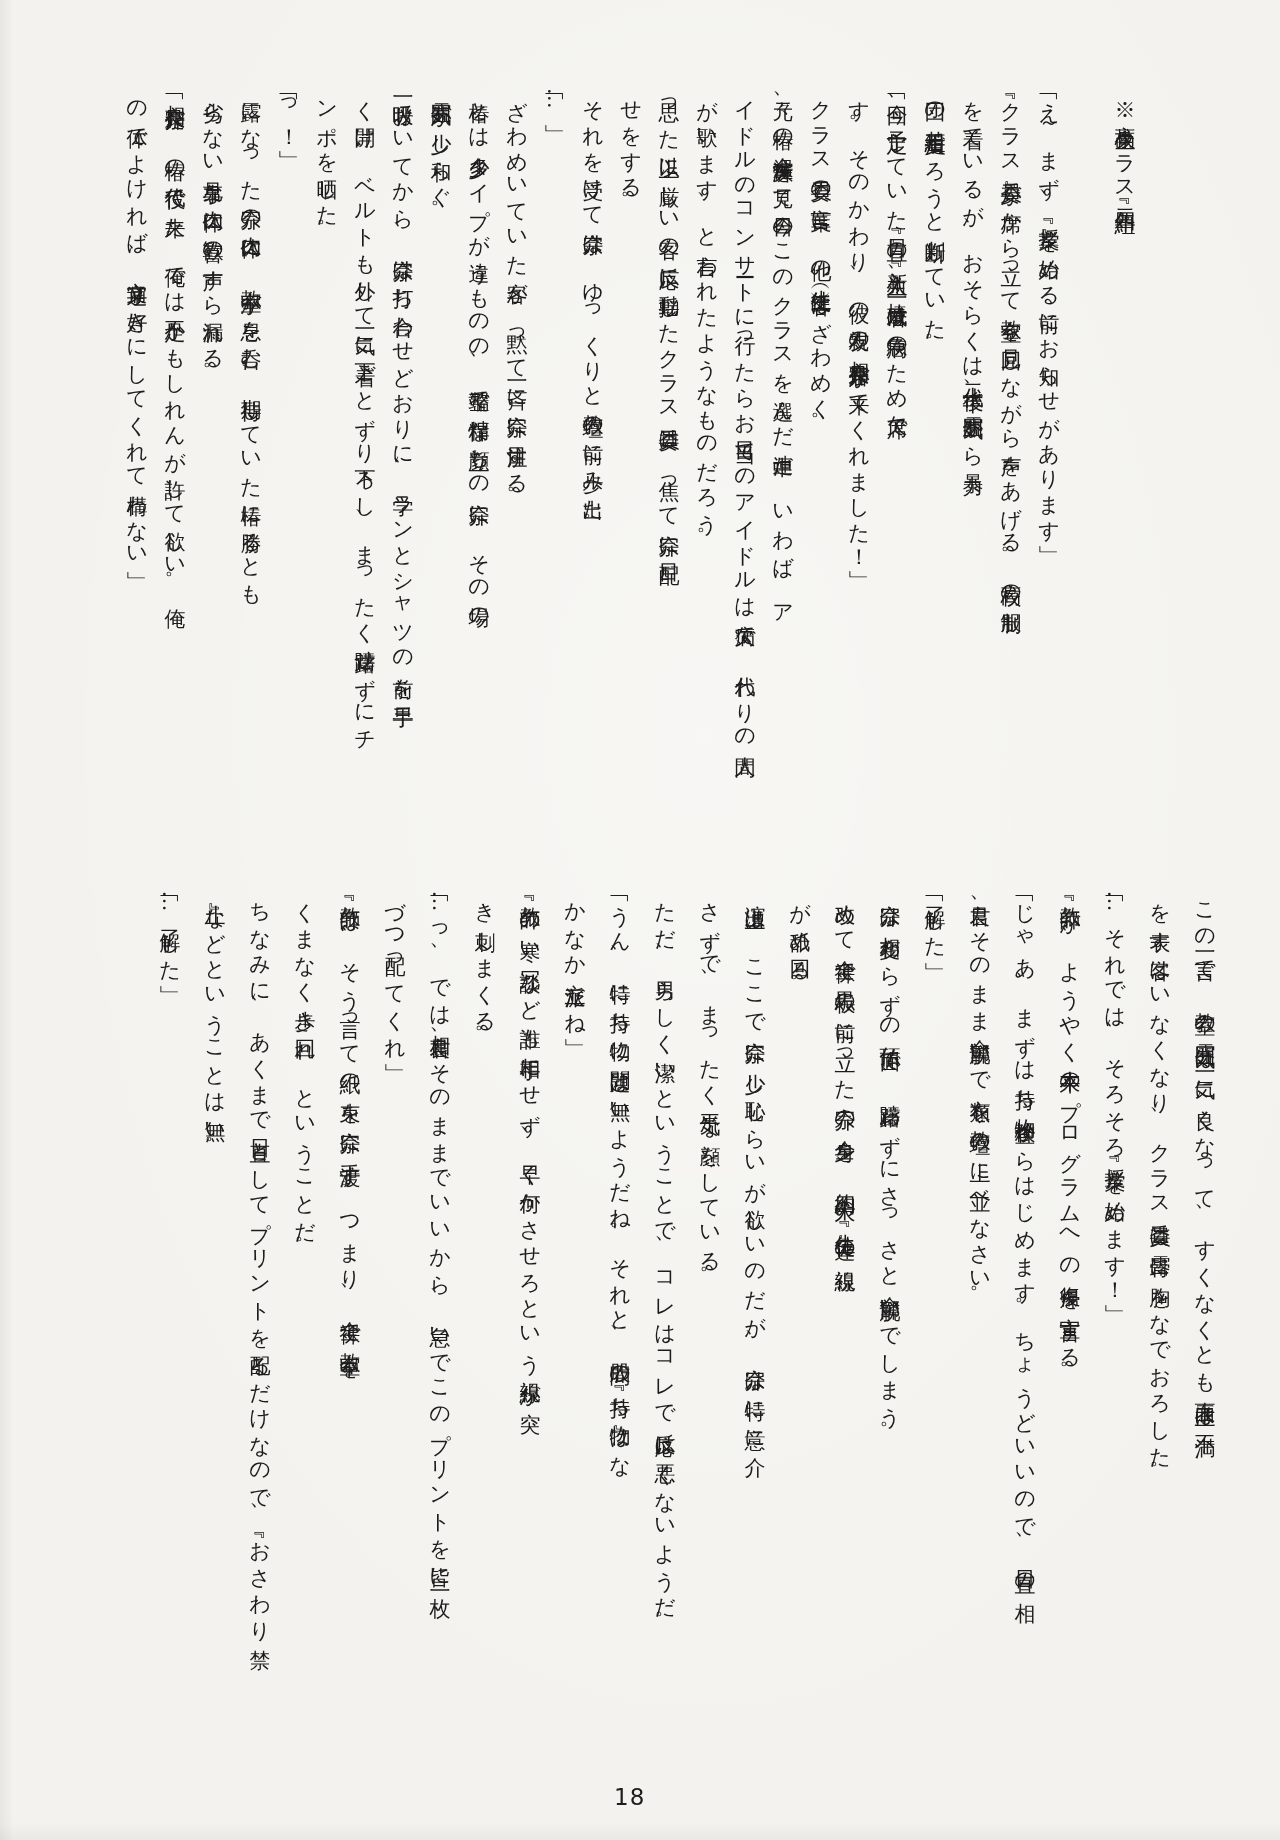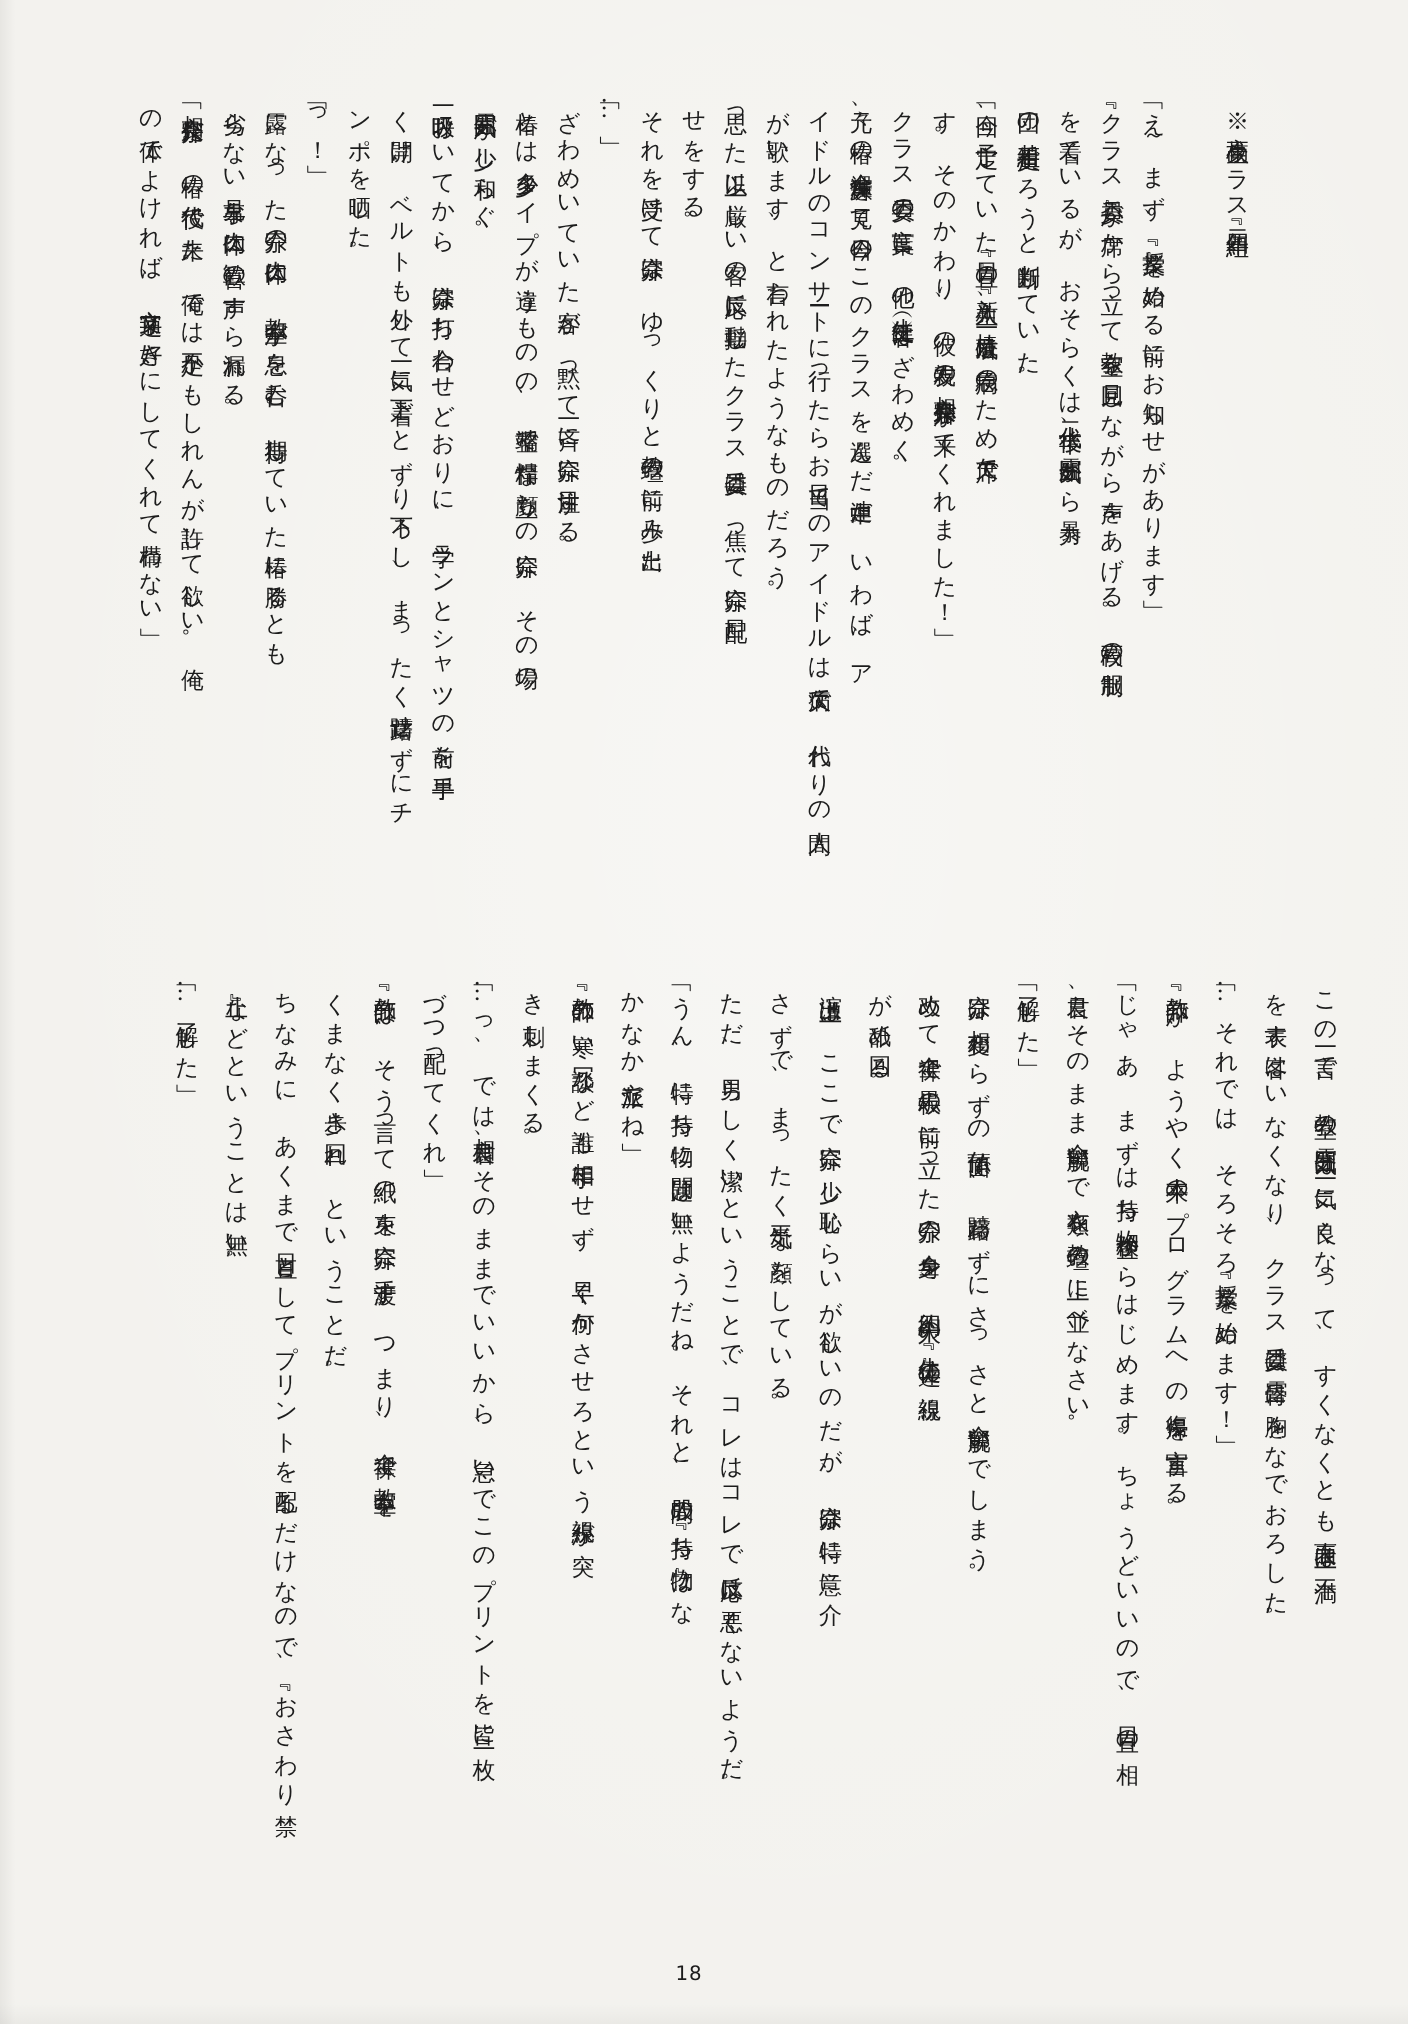--- a/index.html
+++ b/index.html
@@ -43,21 +43,21 @@
     right:53px;
     height:810px;
     font-size:21px;
     line-height:45px;
     letter-spacing:2.5px;
   }
   .page-number{
     position:absolute;
     top:1784px;
     left:614px;
-    font-size:18px;
+    font-size:23px;
     letter-spacing:1px;
     color:#1c1c1c;
     font-family:"DejaVu Sans","Liberation Sans",sans-serif;
   }
 </style>
 </head>
 <body>
 
 <div class="page">
 

